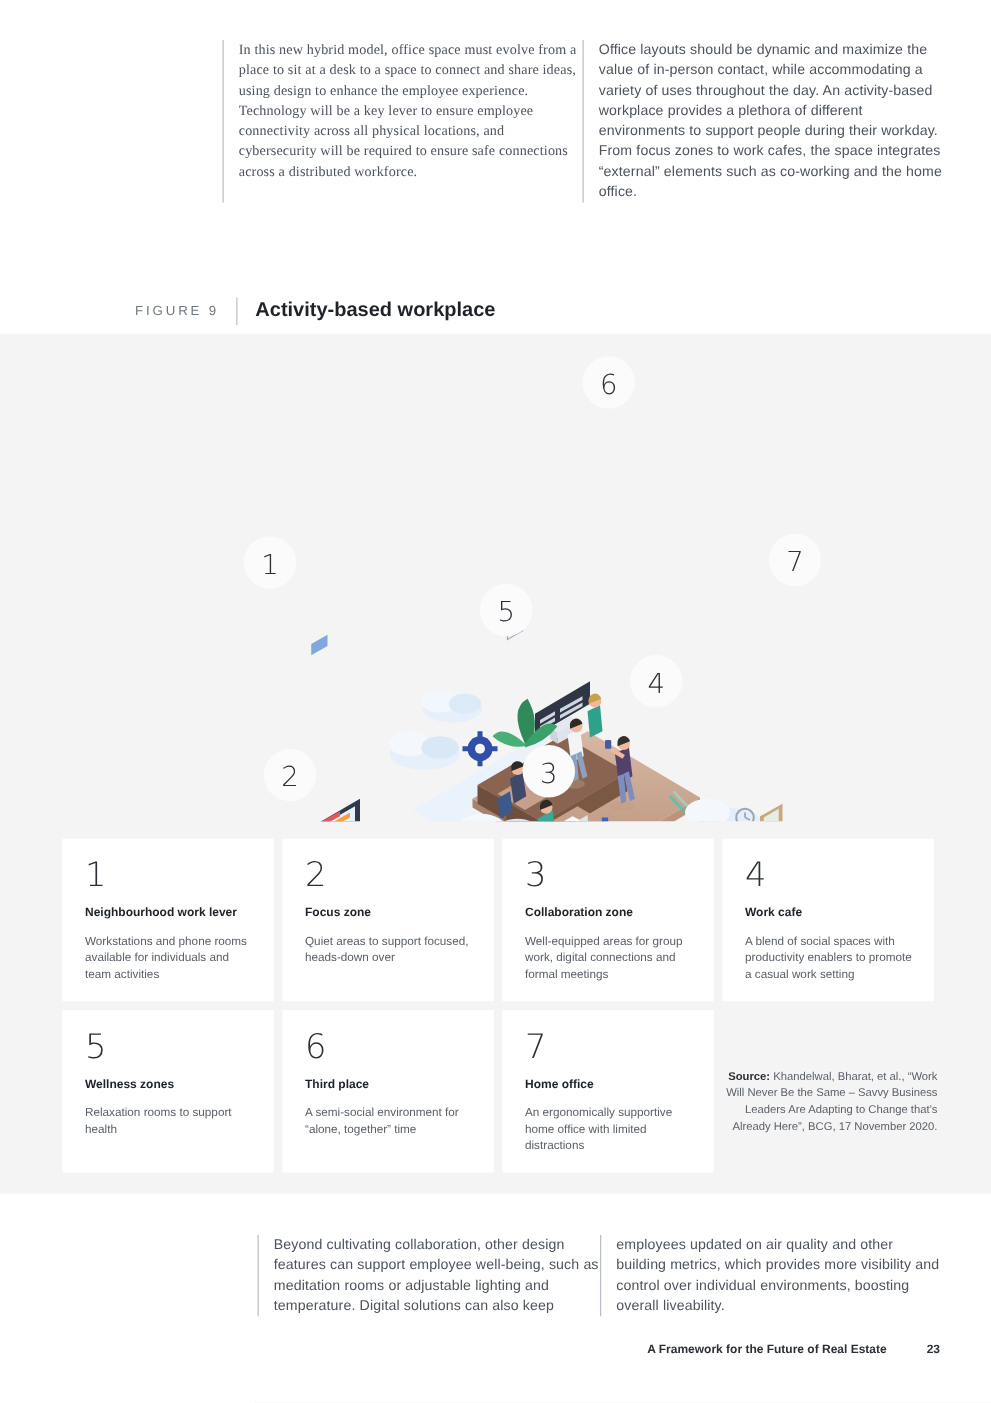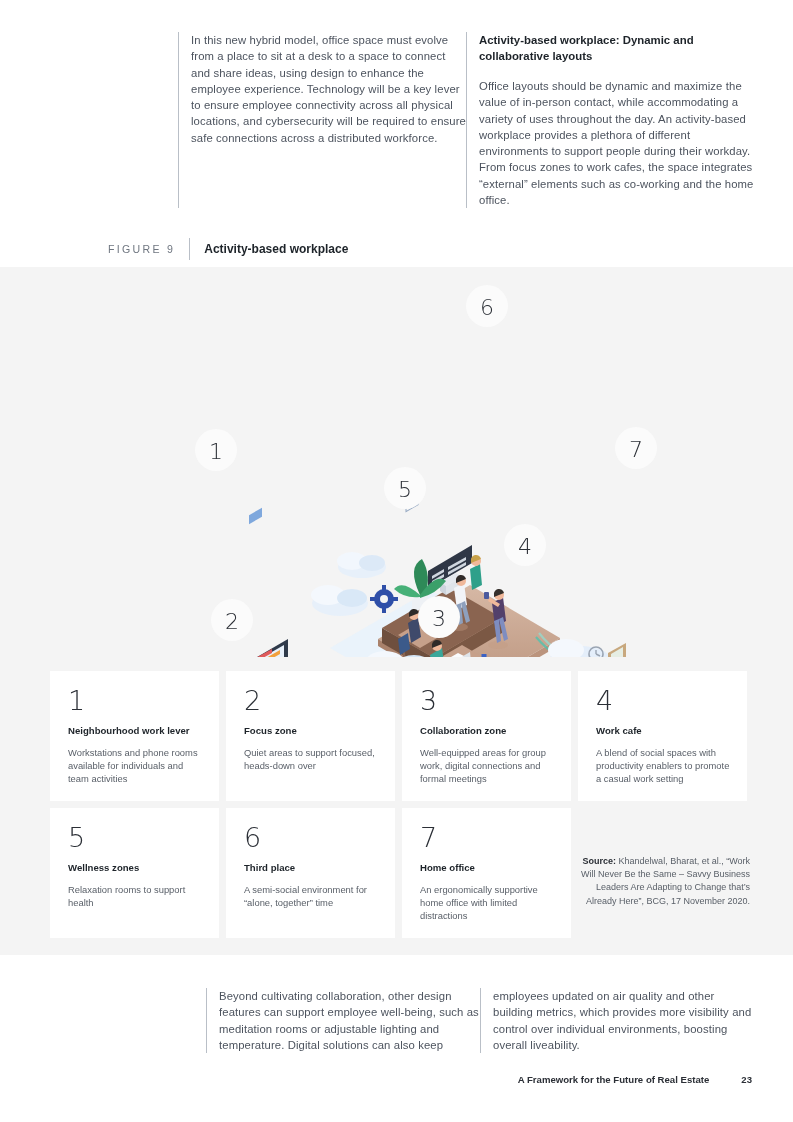--- a/index.html
+++ b/index.html
@@ -18,21 +18,21 @@
   .top-text {
     position: absolute;
     left: 178px; top: 32px;
     width: 578px;
     display: flex;
   }
   .col {
     padding-left: 12px;
     border-left: 1px solid #b9bfc7;
   }
-  .col-left { width: 288px; }
+  .col-left { width: 288px; font-family: Liberation Serif, serif; }
   .col-right { width: 290px; margin-left: 0; }
   .body-p {
     font-size: 11.3px;
     line-height: 16.3px;
     color: #4c535e;
     margin: 0;
     letter-spacing: 0.01em;
   }
   .col-head {
     font-size: 11.4px;
@@ -55,21 +55,21 @@
     letter-spacing: 2.3px;
     color: #6f7680;
     padding-right: 14px;
   }
   .fig-rule {
     width: 1px;
     height: 22px;
     background: #b9bfc7;
   }
   .fig-title {
-    font-size: 12px;
+    font-size: 16px;
     font-weight: bold;
     color: #1d2329;
     padding-left: 14px;
   }
 
   
   .band {
     position: absolute;
     left: 0; top: 267px;
     width: 793px; height: 688px;
@@ -157,21 +157,20 @@
   .footer .pg { display: inline-block; margin-left: 32px; }
 </style>
 </head>
 <body>
 
 <div class="top-text">
   <div class="col col-left">
     <p class="body-p">In this new hybrid model, office space must evolve from a place to sit at a desk to a space to connect and share ideas, using design to enhance the employee experience. Technology will be a key lever to ensure employee connectivity across all physical locations, and cybersecurity will be required to ensure safe connections across a distributed workforce.</p>
   </div>
   <div class="col col-right">
-    <p class="col-head">Activity-based workplace: Dynamic and collaborative layouts</p>
     <p class="body-p">Office layouts should be dynamic and maximize the value of in-person contact, while accommodating a variety of uses throughout the day. An activity-based workplace provides a plethora of different environments to support people during their workday. From focus zones to work cafes, the space integrates “external” elements such as co-working and the home office.</p>
   </div>
 </div>
 
 <div class="fig-caption">
   <span class="fig-label">FIGURE 9</span>
   <span class="fig-rule"></span>
   <span class="fig-title">Activity-based workplace</span>
 </div>
 

